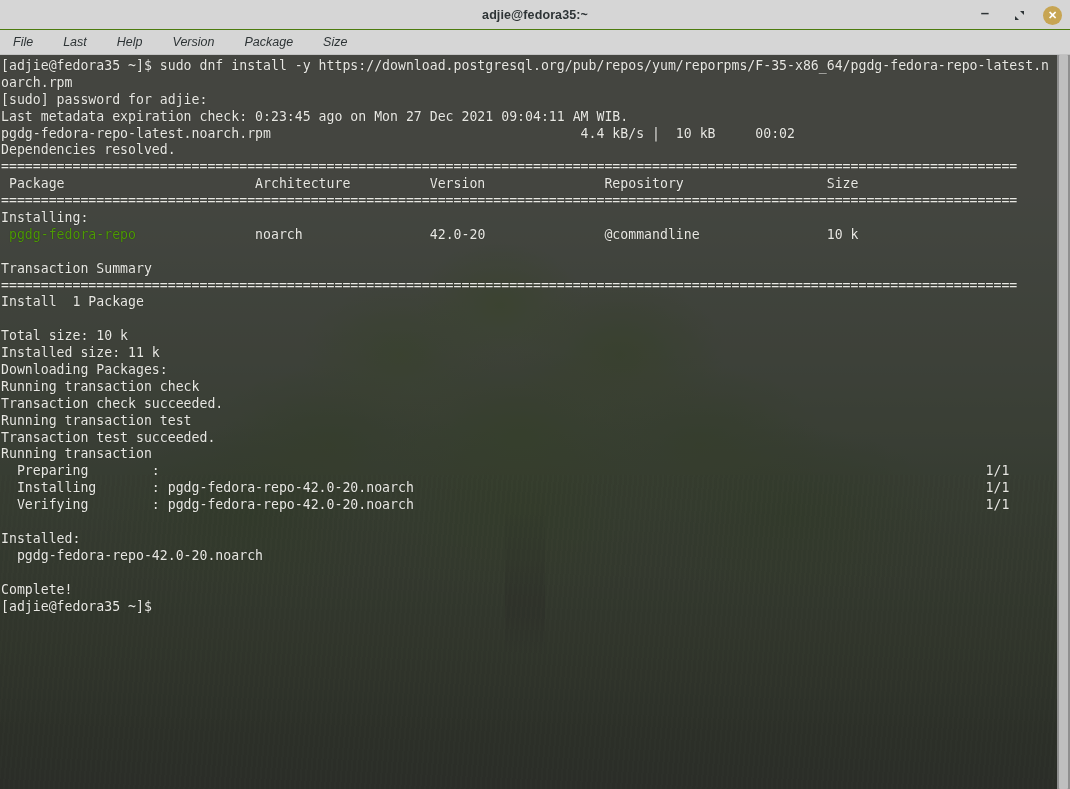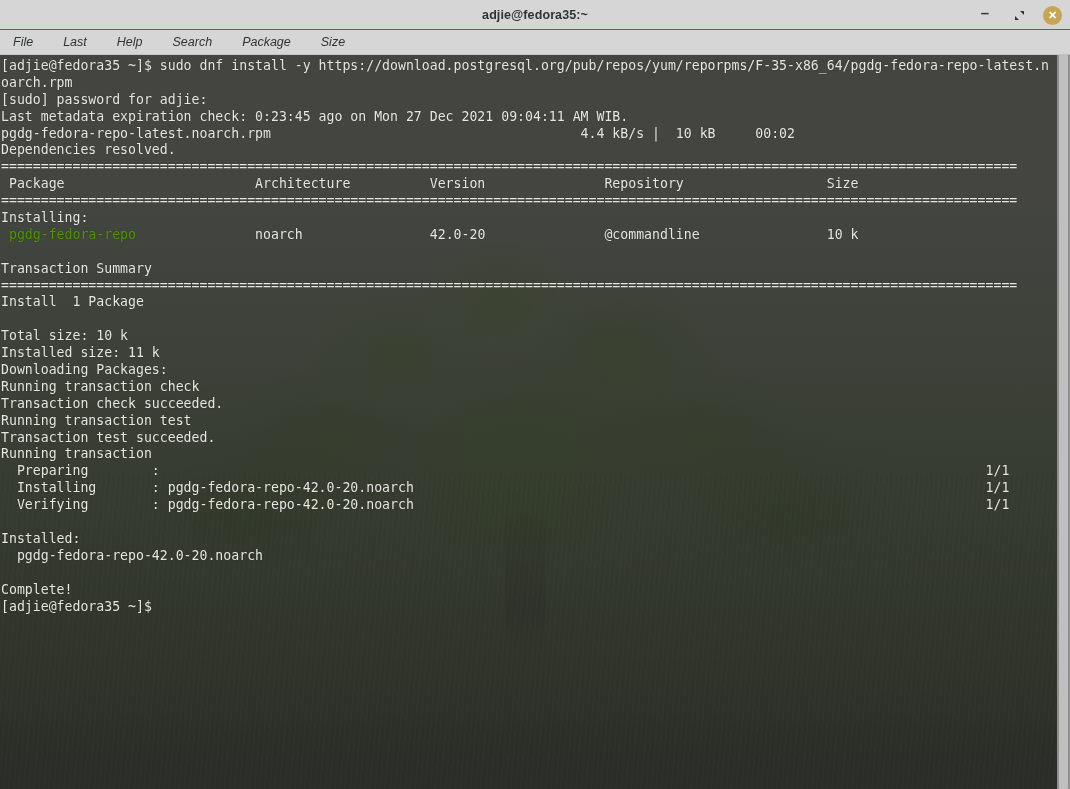--- a/index.html
+++ b/index.html
@@ -212,21 +212,21 @@
     <div class="menu-item">
       <span>File</span>
     </div>
     <div class="menu-item">
       <span>Last</span>
     </div>
     <div class="menu-item">
       <span>Help</span>
     </div>
     <div class="menu-item">
-      <span>Search</span>
+      <span>Version</span>
     </div>
     <div class="menu-item">
       <span>Package</span>
     </div>
     <div class="menu-item">
       <span>Size</span>
     </div>
   </div>
 
   <div class="terminal-wrap">

